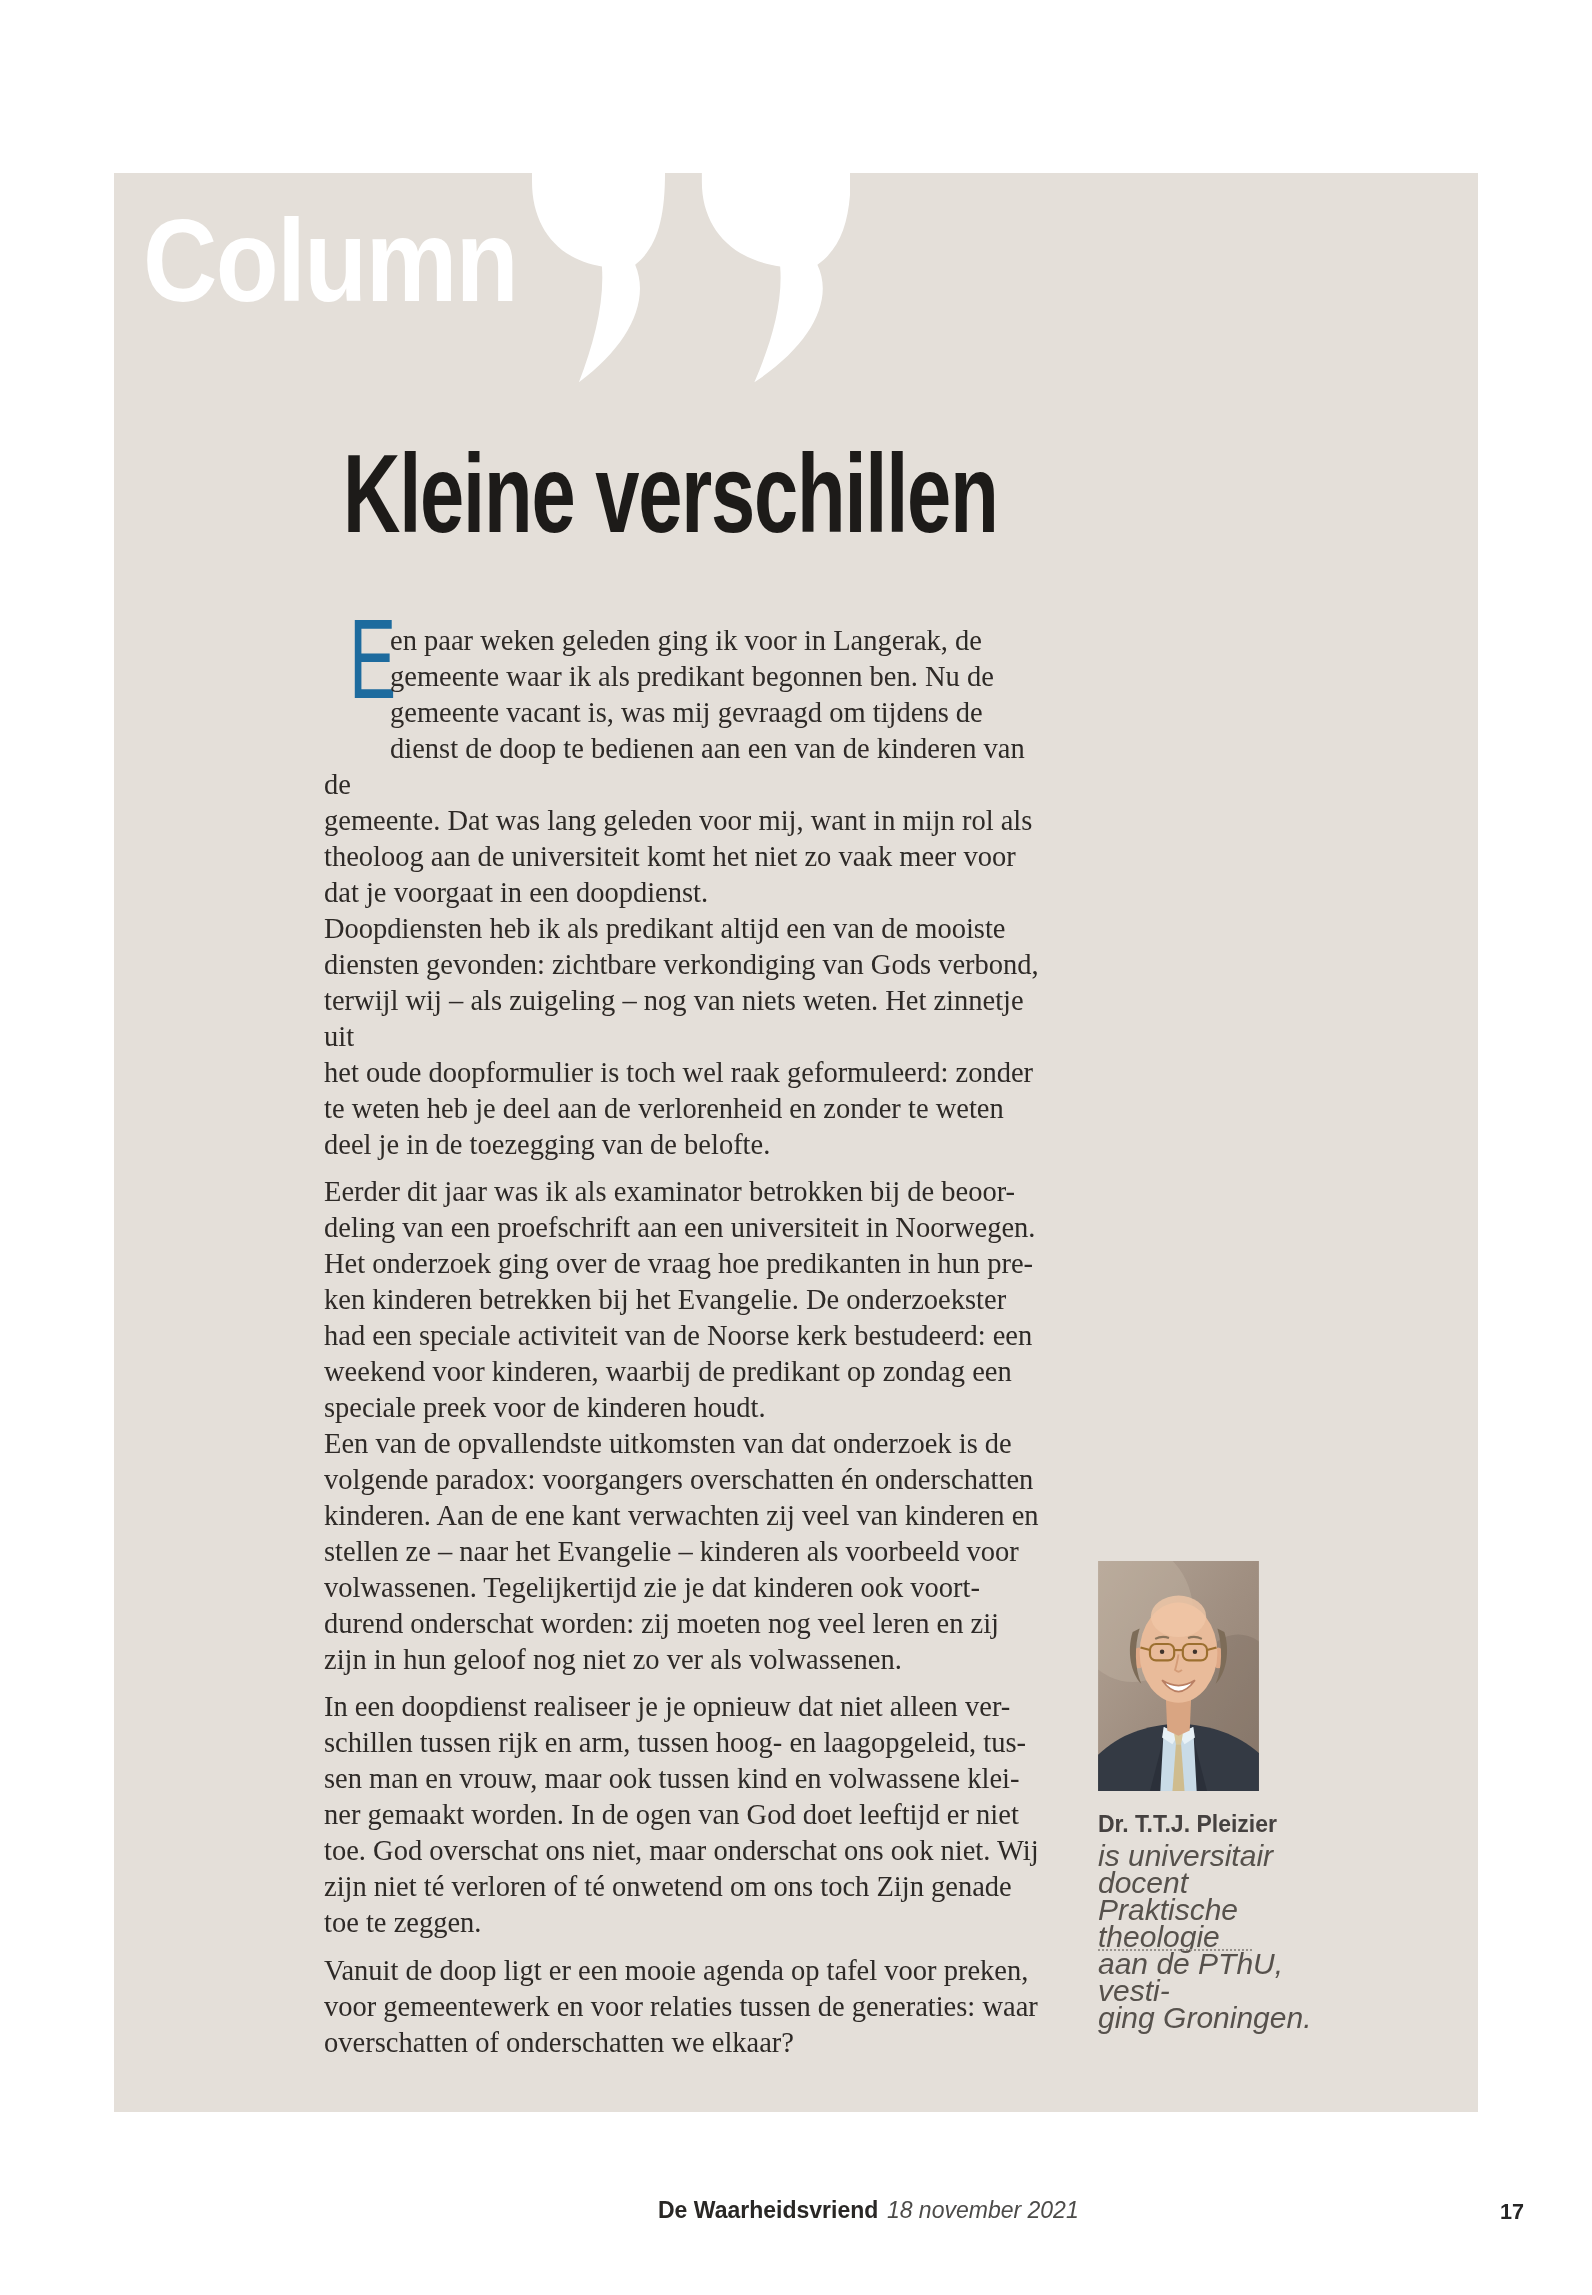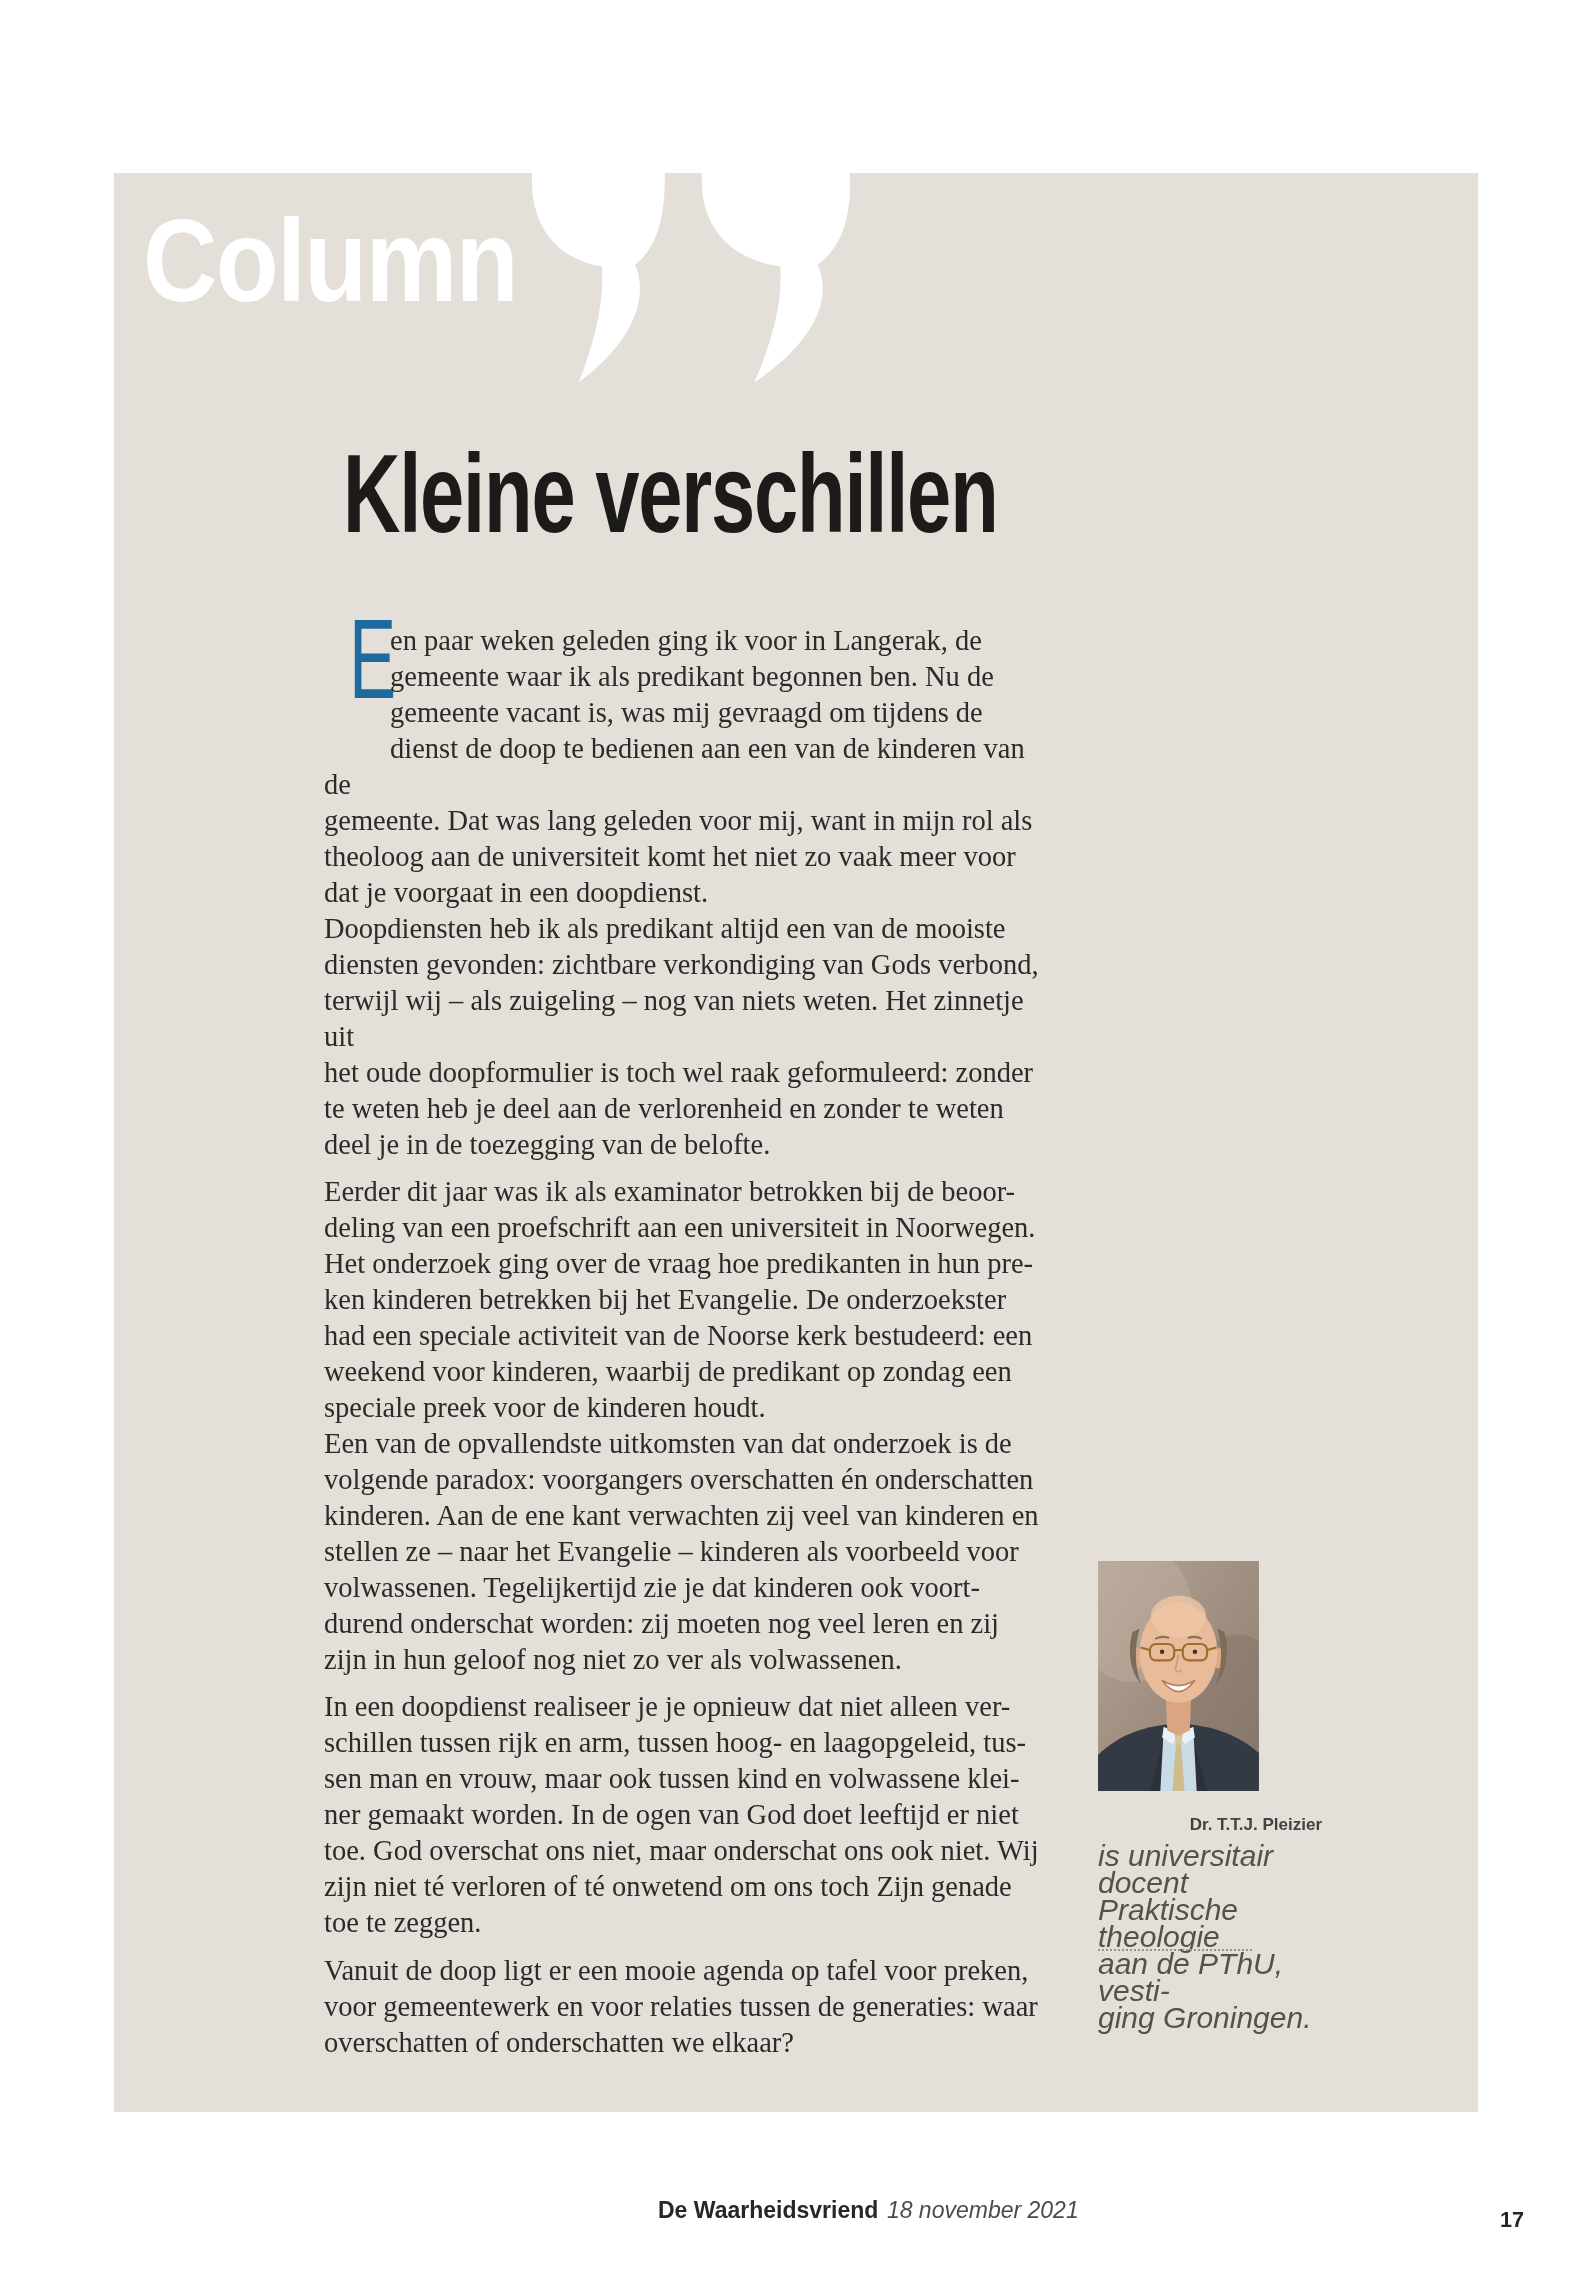--- a/index.html
+++ b/index.html
@@ -66,44 +66,43 @@
     color:var(--accent-blue,#1d6b9e);
     white-space:pre-line;
   }
   .photo{
     position:absolute;left:1098px;top:1561px;
     width:161px;height:230px;overflow:hidden;
   }
   .author-name{
     position:absolute;left:1098px;top:1811px;width:224px;
     font-family:"Liberation Sans",sans-serif;
-    font-weight:bold;font-size:17px;line-height:27px;
+    font-weight:bold;font-size:23px;line-height:27px;
     color:#454140;
-    text-align:right;
   }
   .author-bio{
     position:absolute;left:1098px;top:1842px;width:224px;
     font-family:"Liberation Sans",sans-serif;
     font-style:italic;font-size:30px;line-height:27px;
     color:#56515c;color:#56514c;
     white-space:pre-line;
   }
   .caption-divider{
     position:absolute;left:1098px;top:1949px;width:154px;height:0;
     border-top:2.6px dotted #97928c;
   }
   .footer{
     position:absolute;left:658px;top:2197px;
     font-size:23px;line-height:26px;white-space:nowrap;
   }
   .footer .mag{font-weight:bold;color:#292725;}
   .footer .date{font-style:italic;color:#4c4b49;margin-left:8.6px;}
   .pagenum{
     position:absolute;left:1500px;top:2199px;
-    font-weight:bold;font-size:21.6px;color:#252525;margin-top:8px;
+    font-weight:bold;font-size:21.6px;color:#252525;
   }
 </style>
 </head>
 <body>
 
 <div class="page">
 
   <div class="panel"></div>
 
   <div class="column-label">Column</div>

